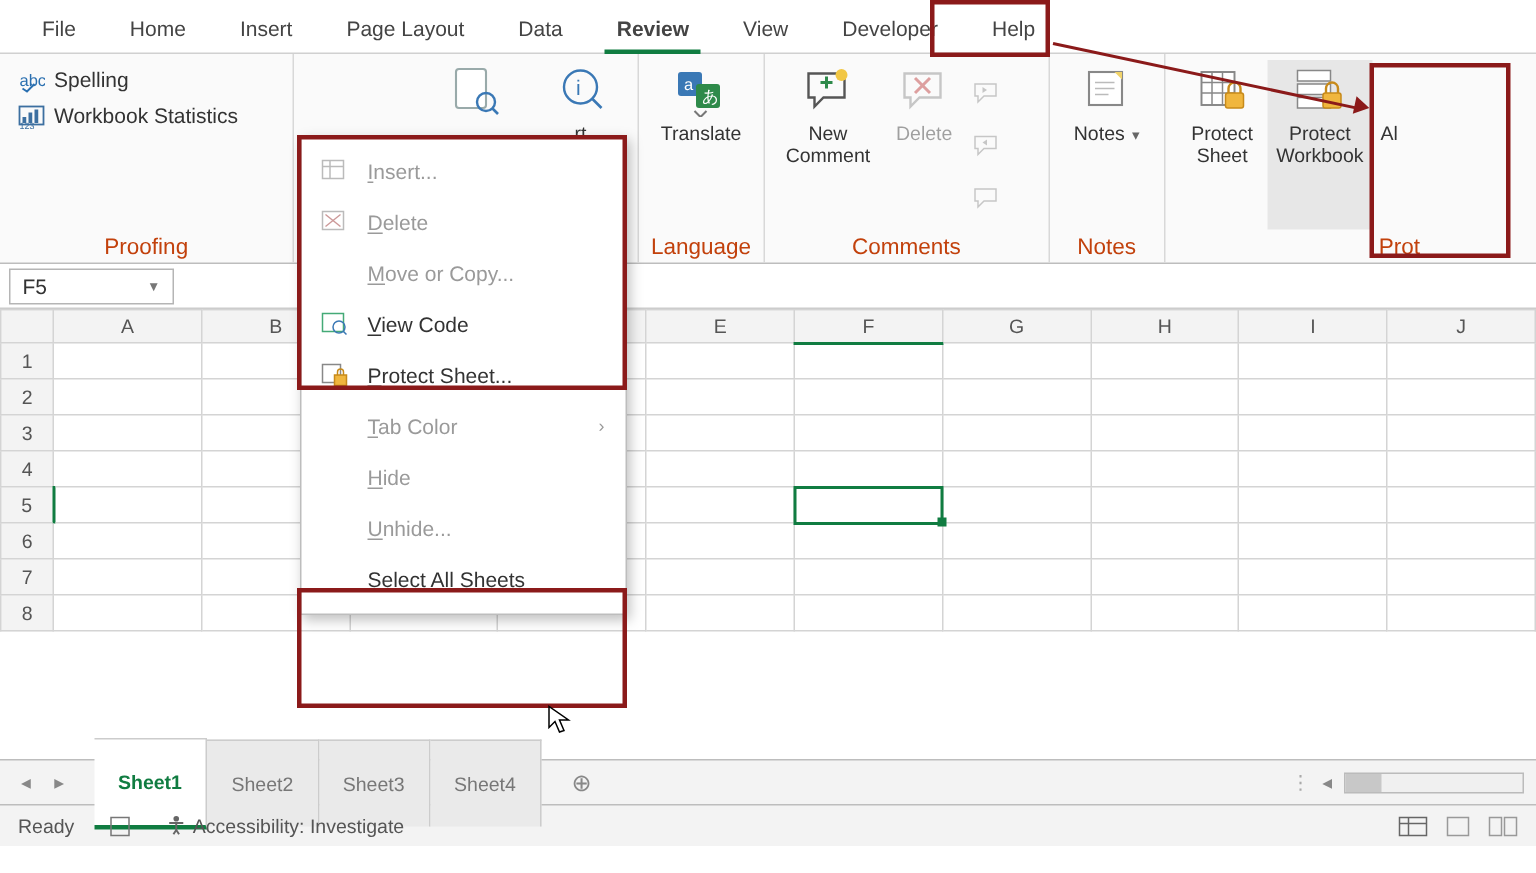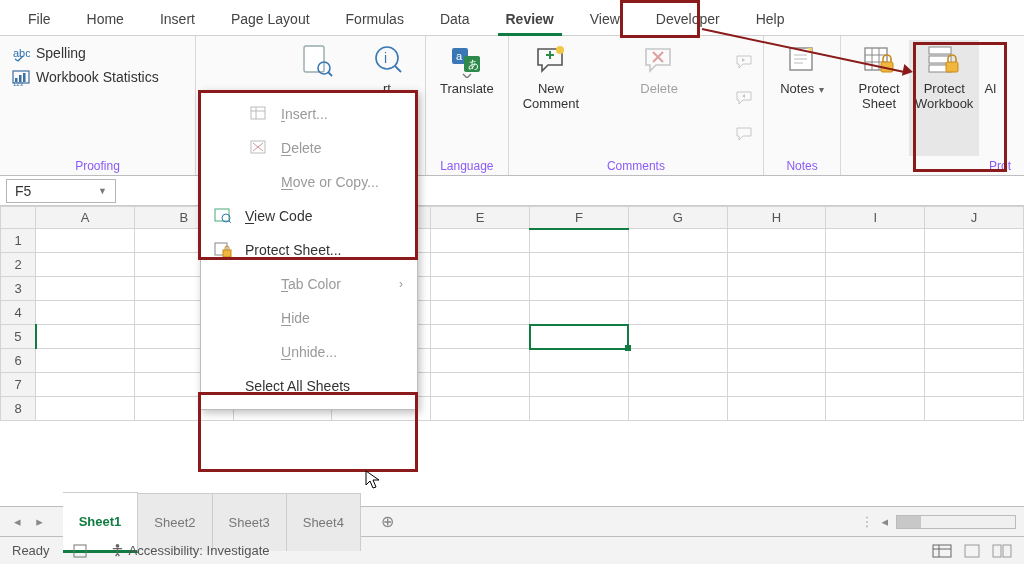--- a/index.html
+++ b/index.html
@@ -7,21 +7,21 @@
 
 
 .tabs { display:flex; align-items:flex-end; height:36px; padding:0 10px; border-bottom:1px solid #d0d0d0; gap:0; }
 .tab { padding:8px 18px; color:#444; cursor:pointer; position:relative; }
 .tab.active { font-weight:600; }
 .tab.active::after { content:""; position:absolute; left:10px; right:10px; bottom:-1px; height:3px; background:#107c41; }
 
 
 .ribbon { display:flex; height:140px; border-bottom:1px solid #bdbdbd; background:#fafafa; }
 .group { display:flex; flex-direction:column; justify-content:space-between; border-right:1px solid #d8d8d8; padding:4px 8px 2px 8px; }
-.group-label { text-align:center; color:#8b5cf6; font-size:12px; padding-top:3px; }
+.group-label { text-align:center; color:#c2410c; font-size:15px; padding-top:3px; }
 .proofing-items { display:flex; flex-direction:column; gap:6px; padding:4px 4px; }
 .proof-row { display:flex; align-items:center; gap:6px; cursor:pointer; }
 .small-icon { width:18px; height:18px; display:inline-flex; align-items:flex-start; justify-content:center; }
 .big-btn { display:flex; flex-direction:column; align-items:center; justify-content:flex-start; padding:4px 6px 0 6px; cursor:pointer; min-width:60px; }
 .big-icon { width:34px; height:34px; margin-bottom:4px; }
 .big-label { font-size:13px; text-align:center; line-height:1.15; color:#333; }
 .chev-down { font-size:10px; color:#666; margin-left:2px; }
 
 
 .fxbar { display:flex; align-items:center; height:30px; border-bottom:1px solid #ccc; }
@@ -51,21 +51,21 @@
 .hscroll { width:120px; height:14px; border:1px solid #bbb; background:#f0f0f0; position:relative; }
 .hscroll .thumb { position:absolute; left:0; top:0; bottom:0; width:24px; background:#c8c8c8; }
 
 
 .status { display:flex; align-items:center; height:28px; background:#f3f3f3; border-top:1px solid #bdbdbd; font-size:13px; color:#555; padding:0 12px; gap:22px; }
 .status .views { margin-left:auto; display:flex; gap:10px; }
 
 
 .ctx { position:absolute; left:200px; top:90px; width:218px; background:#fff; border:1px solid #bdbdbd; box-shadow:2px 3px 8px rgba(0,0,0,.25); padding:6px 0; z-index:50; }
 .ctx-item { display:flex; align-items:center; gap:12px; padding:8px 14px 8px 12px; color:#333; cursor:pointer; }
-.ctx-item.disabled { color:#9a9a9a; cursor:default;margin-left:36px; }
+.ctx-item.disabled { color:#9a9a9a; cursor:default; }
 .ctx-item .ci { width:20px; height:18px; display:inline-flex; align-items:center; justify-content:center; }
 .ctx-item .arrow { margin-left:auto; color:#999; font-size:12px; }
 .ctx .und { text-decoration:underline; text-underline-offset:2px; }
 
 
 .overlay { position:absolute; inset:0; pointer-events:none; z-index:60; }
 .hl { position:absolute; border:3px solid #8b1a1a; }
 .arrow-line { position:absolute; height:2px; background:#8b1a1a; transform-origin:left center; }
 .arrow-head { position:absolute; width:0; height:0; border-left:10px solid #8b1a1a; border-top:6px solid transparent; border-bottom:6px solid transparent; }
 
@@ -74,21 +74,20 @@
 svg { display:block; }
 </style>
 </head>
 <body>
 
 <div class="tabs">
   <div class="tab">File</div>
   <div class="tab">Home</div>
   <div class="tab">Insert</div>
   <div class="tab">Page Layout</div>
-  <div class="tab">Formulas</div>
   <div class="tab">Data</div>
   <div class="tab active">Review</div>
   <div class="tab">View</div>
   <div class="tab">Developer</div>
   <div class="tab">Help</div>
 </div>
 
 <div class="ribbon">
 
   <div class="group" style="min-width:196px">
@@ -153,21 +152,21 @@
             <text x="18" y="24" font-size="11" fill="#fff">あ</text>
             <path d="M13 30 L17 34 L21 30" fill="none" stroke="#777" stroke-width="1.4"></path>
           </svg>
       </span>
       <span class="big-label">Translate</span>
     </div>
     <div class="group-label">Language</div>
   </div>
 
   <div class="group" style="min-width:190px">
-    <div style="display:flex; height:100%;gap:44px;">
+    <div style="display:flex; height:100%;">
       <div class="big-btn">
         <span class="big-icon">
           <svg viewBox="0 0 34 34" width="34" height="34">
               <path d="M4 5h24v16H14l-6 6V21H4z" fill="none" stroke="#555" stroke-width="1.6"></path>
               <line x1="12" y1="11" x2="20" y2="11" stroke="#2e8a4a" stroke-width="2"></line>
               <line x1="16" y1="7" x2="16" y2="15" stroke="#2e8a4a" stroke-width="2"></line>
               <circle cx="26" cy="6" r="4" fill="#f2c744"></circle>
             </svg>
         </span>
         <span class="big-label"><span>New</span><br><span>Comment</span></span>

